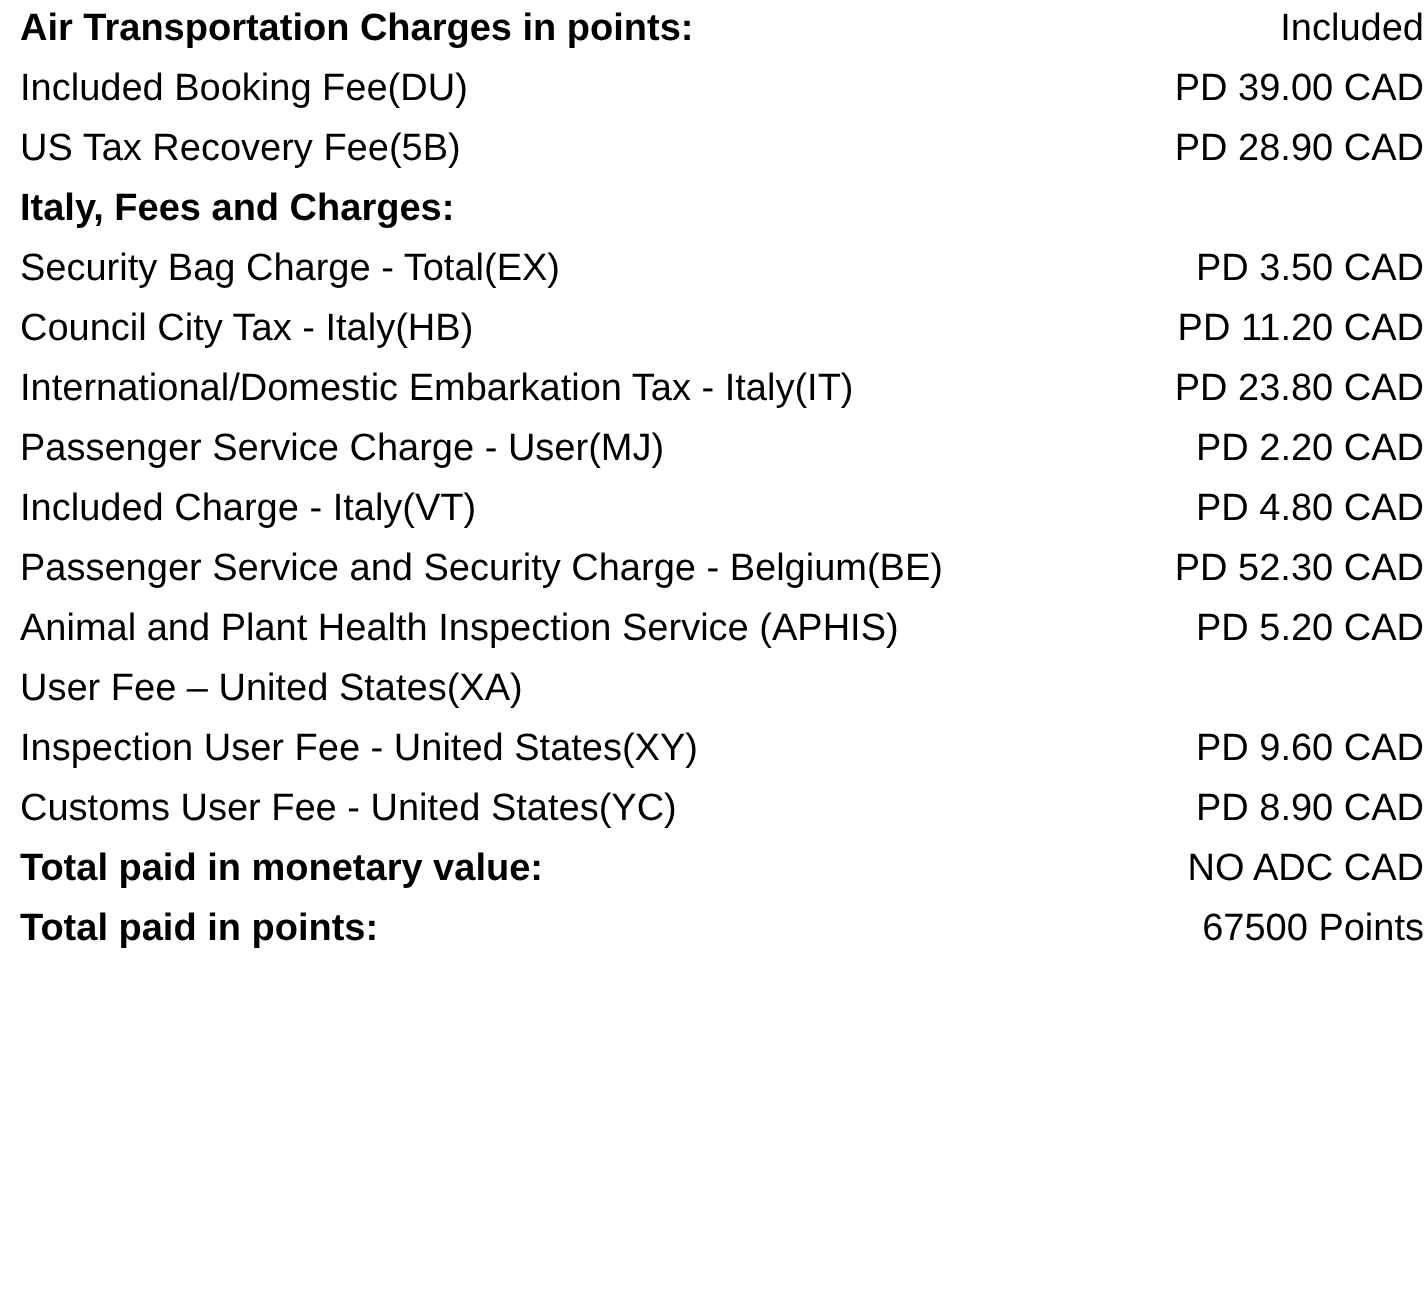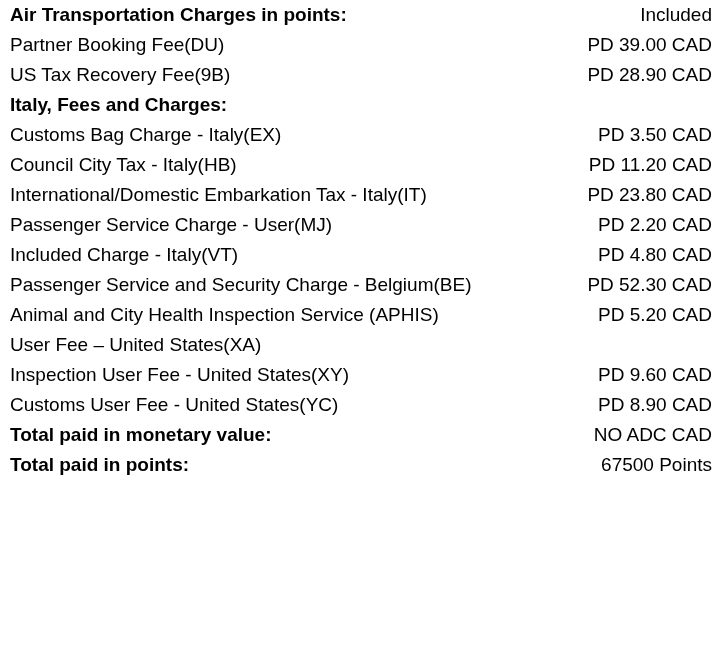--- a/index.html
+++ b/index.html
@@ -55,33 +55,33 @@
 </head>
 <body>
 
 <table id="charges-table">
   <tbody>
       <tr class="row-header">
         <td class="cell-label">Air Transportation Charges in points:</td>
         <td class="cell-value">Included</td>
       </tr>
       <tr class="row-item">
-        <td class="cell-label">Partner Booking Fee(DU)</td>
+        <td class="cell-label">Included Booking Fee(DU)</td>
         <td class="cell-value">PD 39.00 CAD</td>
       </tr>
       <tr class="row-item">
-        <td class="cell-label">US Tax Recovery Fee(9B)</td>
+        <td class="cell-label">US Tax Recovery Fee(5B)</td>
         <td class="cell-value">PD 28.90 CAD</td>
       </tr>
       <tr class="row-header">
         <td class="cell-label">Italy, Fees and Charges:</td>
         <td class="cell-value"></td>
       </tr>
       <tr class="row-item">
-        <td class="cell-label">Customs Bag Charge - Italy(EX)</td>
+        <td class="cell-label">Security Bag Charge - Total(EX)</td>
         <td class="cell-value">PD 3.50 CAD</td>
       </tr>
       <tr class="row-item">
         <td class="cell-label">Council City Tax - Italy(HB)</td>
         <td class="cell-value">PD 11.20 CAD</td>
       </tr>
       <tr class="row-item">
         <td class="cell-label">International/Domestic Embarkation Tax - Italy(IT)</td>
         <td class="cell-value">PD 23.80 CAD</td>
       </tr>
@@ -91,21 +91,21 @@
       </tr>
       <tr class="row-item">
         <td class="cell-label">Included Charge - Italy(VT)</td>
         <td class="cell-value">PD 4.80 CAD</td>
       </tr>
       <tr class="row-item">
         <td class="cell-label">Passenger Service and Security Charge - Belgium(BE)</td>
         <td class="cell-value">PD 52.30 CAD</td>
       </tr>
       <tr class="row-item">
-        <td class="cell-label">Animal and City Health Inspection Service (APHIS) User Fee – United States(XA)</td>
+        <td class="cell-label">Animal and Plant Health Inspection Service (APHIS) User Fee – United States(XA)</td>
         <td class="cell-value">PD 5.20 CAD</td>
       </tr>
       <tr class="row-item">
         <td class="cell-label">Inspection User Fee - United States(XY)</td>
         <td class="cell-value">PD 9.60 CAD</td>
       </tr>
       <tr class="row-item">
         <td class="cell-label">Customs User Fee - United States(YC)</td>
         <td class="cell-value">PD 8.90 CAD</td>
       </tr>

